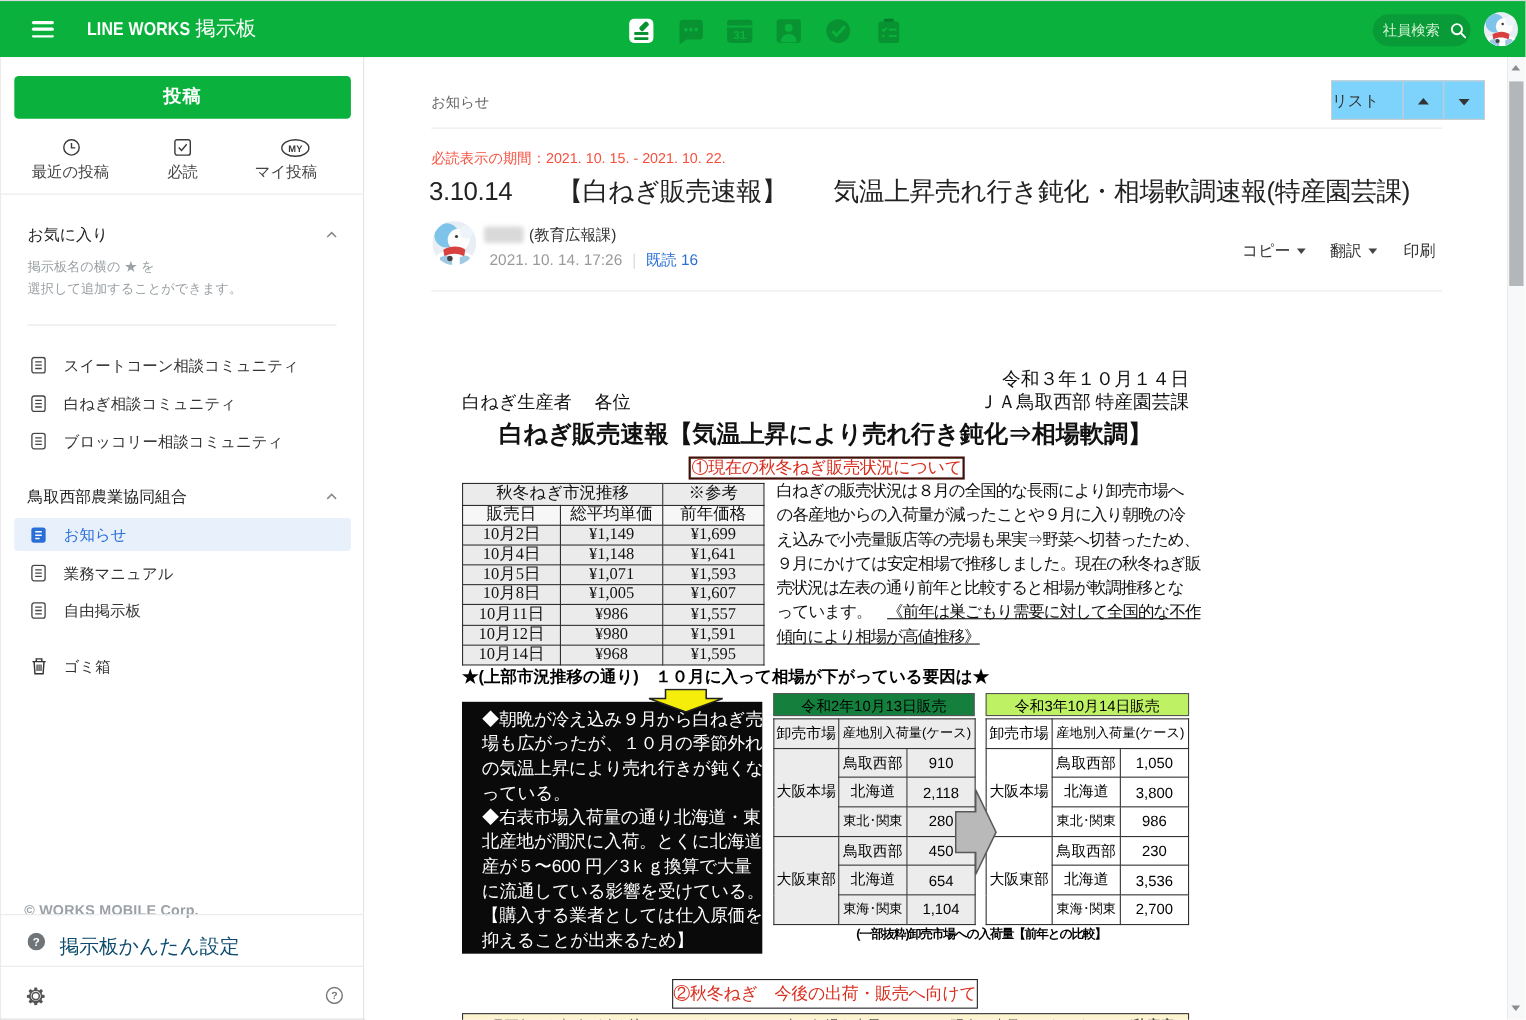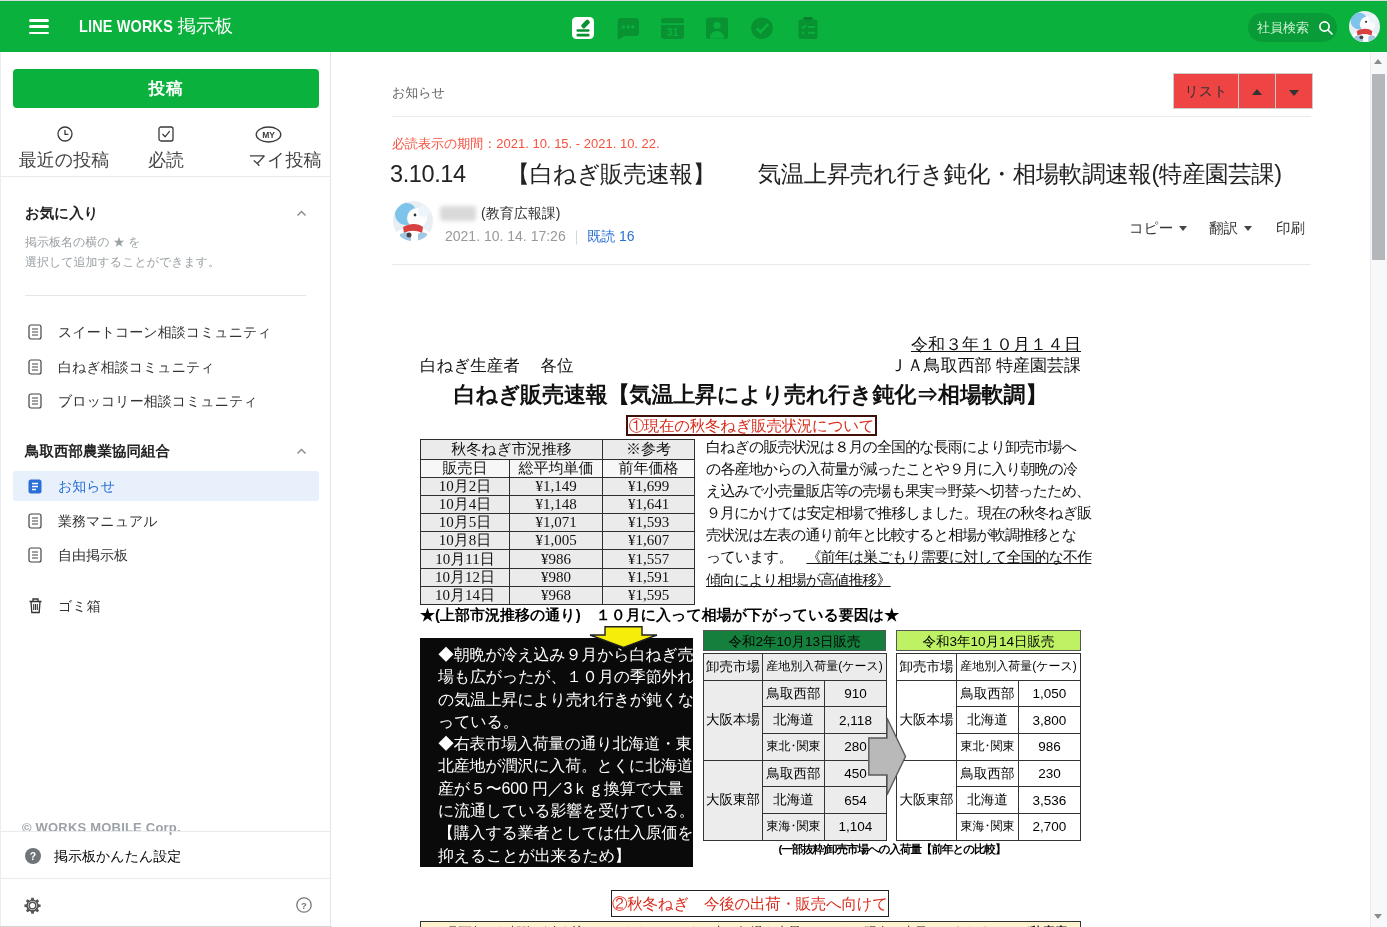--- a/index.html
+++ b/index.html
@@ -11,35 +11,35 @@
 .ham div{height:2.6px;background:#fff;border-radius:2px;margin-bottom:3.8px;}
 .logo{left:79px;top:0;height:52px;line-height:52px;color:#fff;white-space:nowrap;}
 .lw{font-weight:bold;font-size:17px;letter-spacing:.2px;display:inline-block;transform:scaleX(.85);transform-origin:0 50%;}
 .kb{font-size:18.5px;margin-left:-12px;}
 .pill{left:1248px;top:13px;width:89px;height:29px;border-radius:15px;background:#089b37;color:#d4f4d6;font-size:13px;line-height:29px;}
 .pill span{margin-left:9px;}
 .avatarh{left:1349px;top:11px;width:31px;height:31px;border-radius:50%;overflow:hidden;}
 
 .side{left:0;top:52px;width:331px;height:875px;background:#fff;border-right:1px solid #e2e4e6;border-left:1px solid #ececec;box-sizing:border-box;}
 .postbtn{left:13px;top:69px;width:306px;height:39px;background:#0ab23d;border-radius:4px;color:#fff;font-size:16.5px;font-weight:bold;text-align:center;line-height:39px;letter-spacing:1px;}
-.qlbl{font-size:18px;color:#444;text-align:center;top:148px;width:110px;}
+.qlbl{font-size:14px;color:#444;text-align:center;top:148px;width:110px;}
 .sdiv{left:0;width:331px;height:1px;background:#e9eaeb;}
-.sechead{font-size:14.5px;font-weight:bold;color:#222;left:25px;text-align:right;}
+.sechead{font-size:14.5px;font-weight:normal;color:#222;left:25px;text-align:right;}
 .chev{left:296px;width:11px;height:11px;color:#888;}
 .helper{left:25px;font-size:12px;color:#9aa0a4;line-height:20px;}
 .item{left:58px;font-size:14px;color:#333;white-space:nowrap;}
 .sel{left:13px;top:471px;width:306px;height:30px;background:#e7f0fb;border-radius:3px;}
 .selit{color:#2a6fd7;}
 .copyr{left:22px;top:820px;font-size:13px;font-weight:bold;color:#9ba1a7;letter-spacing:.2px;}
-.ezset{left:54px;top:848px;font-size:14px;color:#000000;}
+.ezset{left:54px;top:848px;font-size:18px;color:#0c4a6e;}
 
 .main{left:332px;top:52px;width:1041px;height:875px;background:#fff;}
 .crumb{left:392px;top:84px;font-size:13px;color:#666;}
 .btngrp{left:1173px;top:73px;height:36px;}
-.btn{position:absolute;top:0;height:36px;border:1px solid #ccc;background:#ef4444;box-sizing:border-box;text-align:center;color:#333;}
+.btn{position:absolute;top:0;height:36px;border:1px solid #ccc;background:#7dd3fc;box-sizing:border-box;text-align:left;color:#333;margin-left:37px;}
 .bl{left:0;width:66px;font-size:14px;line-height:34px;}
 .bu{left:65px;width:38px;}
 .bd{left:102px;width:38px;}
 .mdiv{background:#e8e9ea;height:1px;left:392px;width:919px;}
 .redper{left:392px;top:135px;font-size:13px;color:#f7503f;}
 .ptitle{left:390px;top:158px;font-size:23.5px;letter-spacing:-0.4px;color:#222;white-space:nowrap;}
 .avatarm{left:393px;top:201px;width:40px;height:40px;border-radius:50%;overflow:hidden;}
 .nameblur{left:440px;top:206px;width:36px;height:15px;background:#d9d9d9;border-radius:3px;filter:blur(2px);}
 .dept{left:481px;top:205px;font-size:14px;color:#333;}
 .pdate{left:445px;top:228px;font-size:14px;color:#999;}
@@ -121,21 +121,21 @@
       <circle cx="22" cy="14" r="1.4" fill="#333"></circle>
       <path d="M7 33c4-2 8-2 11 0v7H7z" fill="#9fc8e4"></path>
       <path d="M25 33c3-2 7-2 9 0v7h-9z" fill="#9fc8e4"></path>
       <circle cx="16" cy="34" r="2.5" fill="#444"></circle>
     </svg></div>
 
 <div class="abs side"></div>
 <div class="abs postbtn">投稿</div>
 <div class="abs qlbl" style="left:9px;">最近の投稿</div>
 <div class="abs qlbl" style="left:111px;">必読</div>
-<div class="abs qlbl" style="left:230px;text-align:center;">マイ投稿</div>
+<div class="abs qlbl" style="left:205px;text-align:center;">マイ投稿</div>
 <div id="qicons">
 <svg class="abs" style="left:57px;top:126px" width="16" height="16" viewBox="0 0 16 16">
       <circle cx="8" cy="8" r="7" fill="none" stroke="#3a3a3a" stroke-width="1.3"></circle>
       <path d="M8 4v4.4h3.4" fill="none" stroke="#3a3a3a" stroke-width="1.3"></path>
     </svg>
 <svg class="abs" style="left:158px;top:126px" width="16" height="16" viewBox="0 0 16 16">
       <rect x="1" y="1" width="14" height="14" rx="2" fill="none" stroke="#3a3a3a" stroke-width="1.3"></rect>
       <path d="M4.5 8l2.6 2.8 4.6-5.6" fill="none" stroke="#3a3a3a" stroke-width="1.3"></path>
     </svg>
 <svg class="abs" style="left:255px;top:126px" width="27" height="17" viewBox="0 0 27 17">
@@ -242,21 +242,21 @@
     </svg></div>
 <div class="abs nameblur"></div>
 <div class="abs dept">(教育広報課)</div>
 <div class="abs pdate">2021. 10. 14. 17:26 <span style="color:#d0d0d0">｜</span> <span class="kidoku">既読 16</span></div>
 <div class="abs pact" style="left:1129px">コピー<span class="caret"></span></div>
 <div class="abs pact" style="left:1209px">翻訳<span class="caret"></span></div>
 <div class="abs pact" style="left:1276px">印刷</div>
 <div class="abs mdiv" style="top:264px"></div>
 
 <div id="document">
-<div class="abs doc" style="left:420px;top:333px;width:661px;text-align:right;font-size:17px;text-decoration:underline;">令和３年１０月１４日</div>
+<div class="abs doc" style="left:420px;top:333px;width:661px;text-align:right;font-size:17px;">令和３年１０月１４日</div>
 <div class="abs doc" style="left:420px;top:355px;font-size:16.5px;">白ねぎ生産者　 各位</div>
 <div class="abs doc" style="left:420px;top:354px;width:661px;text-align:right;font-size:17px;">ＪＡ鳥取西部 特産園芸課</div>
 <div class="abs doc" style="left:420px;top:380px;width:661px;text-align:center;font-size:22px;letter-spacing:-0.15px;font-weight:bold;white-space:nowrap;">白ねぎ販売速報【気温上昇により売れ行き鈍化⇒相場軟調】</div>
 <div class="abs doc" style="left:626px;top:415px;width:247px;height:17px;border:2px solid #401008;color:#d92c1c;text-align:center;font-size:15.5px;letter-spacing:-0.3px;line-height:17px;white-space:nowrap;">①現在の秋冬ねぎ販売状況について</div>
 <table class="abs t1 doc" style="left:420px;top:439px;font-size:15px;line-height:1;">
 <tbody>
         <tr style="height:20px">
           <td colspan="2" style="width:180px">秋冬ねぎ市況推移</td>
           <td style="width:91px">※参考</td>
         </tr>

